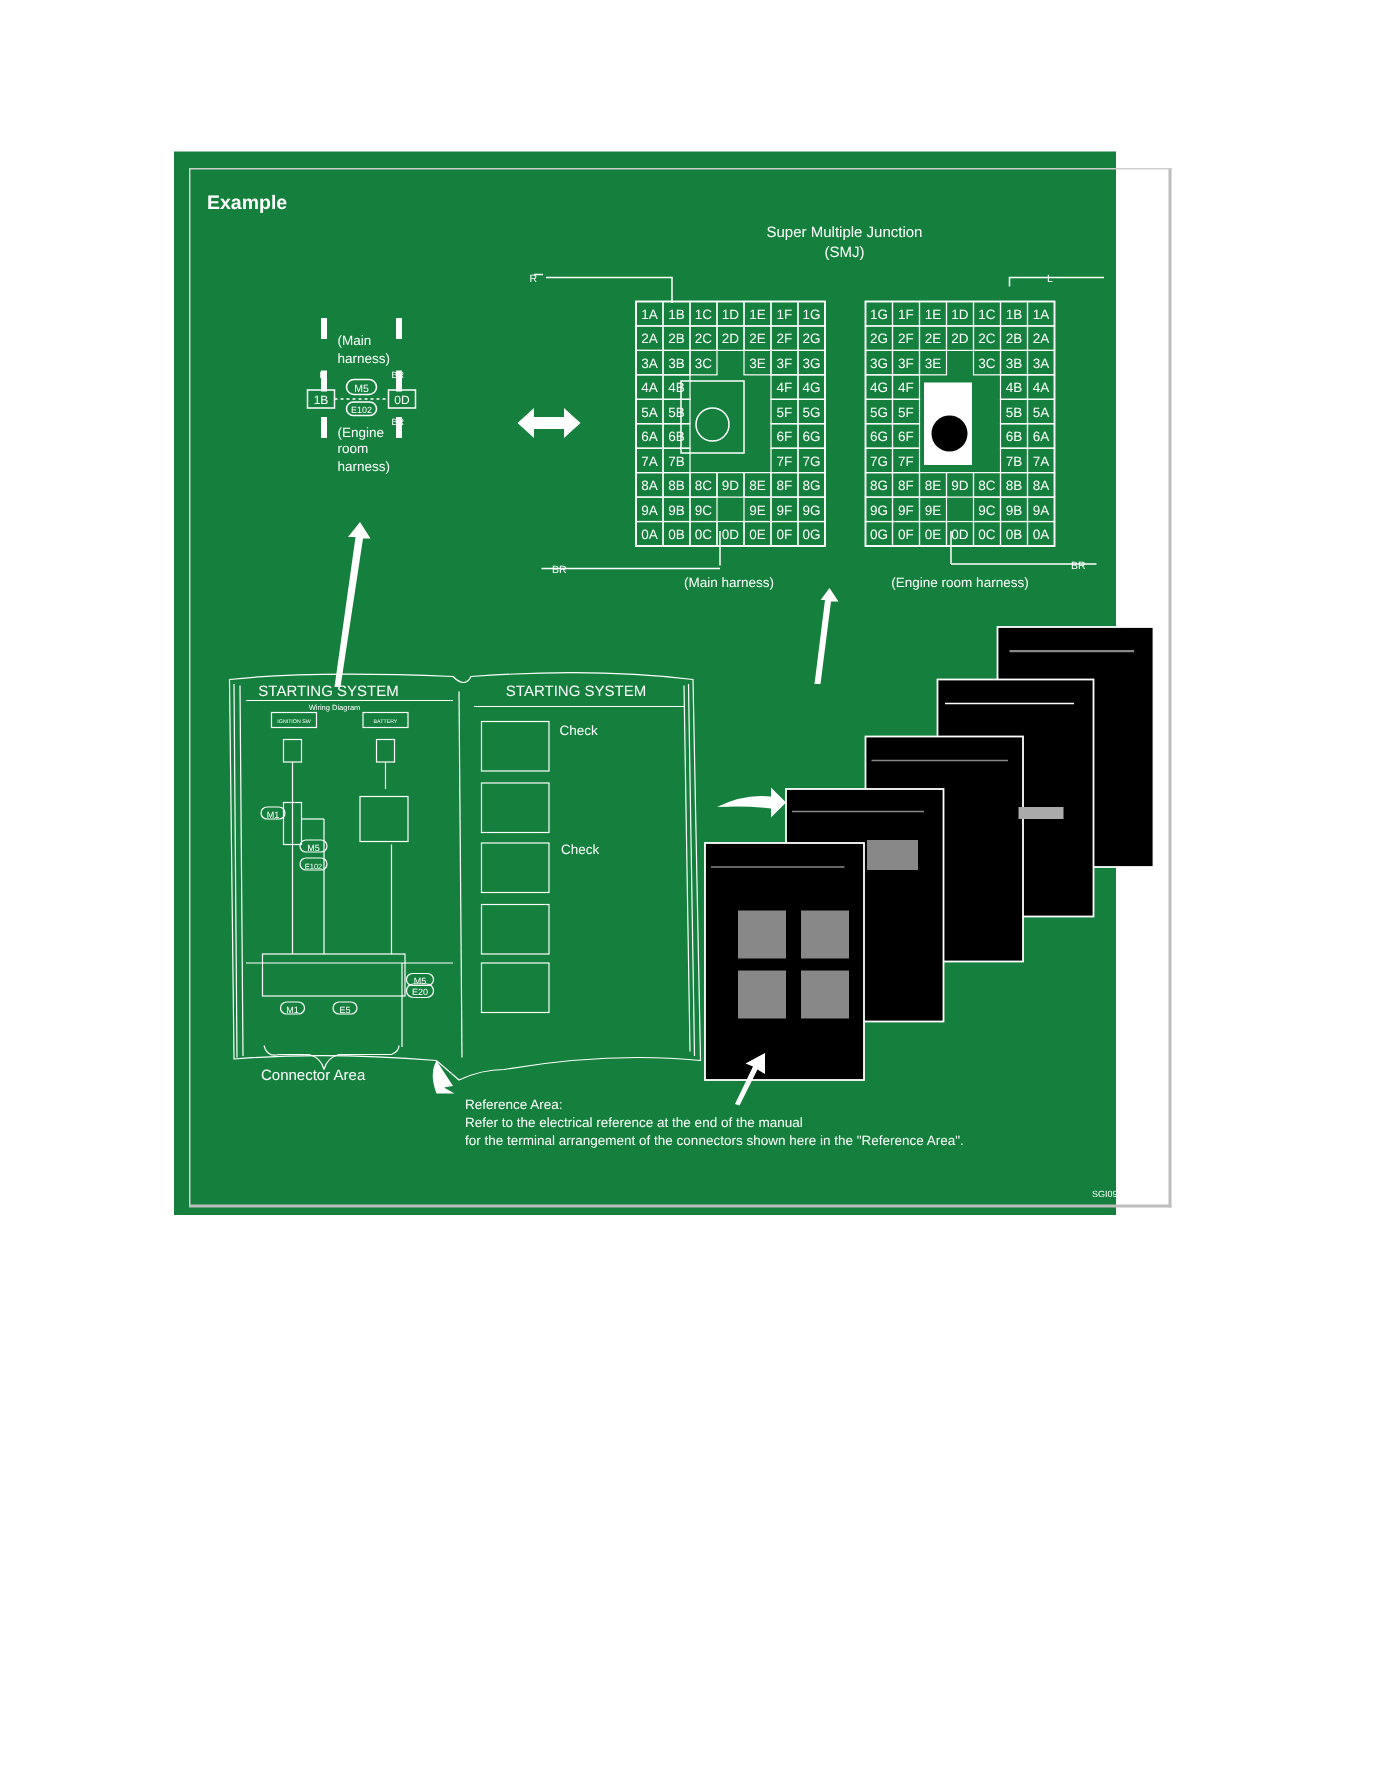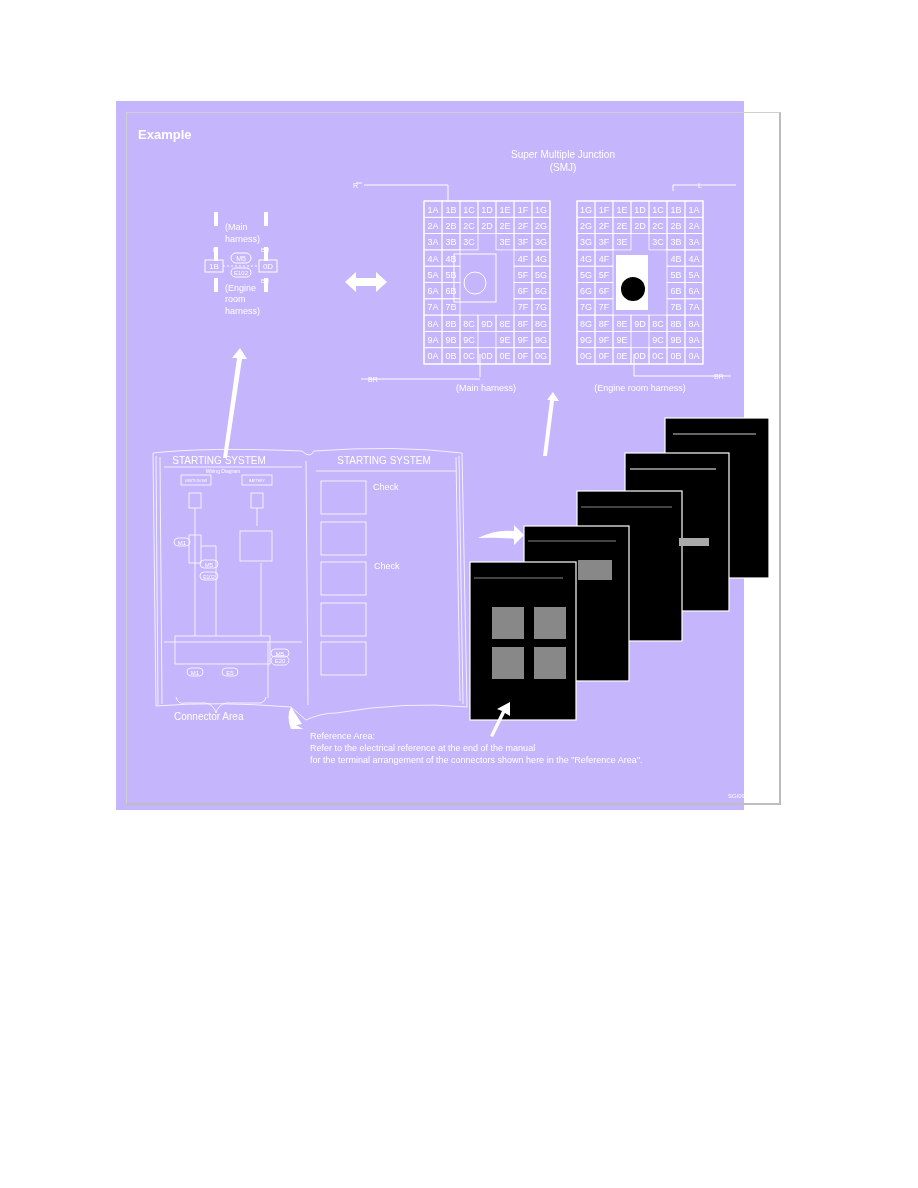--- a/index.html
+++ b/index.html
@@ -1,17 +1,17 @@
 <!DOCTYPE html>
 <html><head>
 <meta charset="utf-8">
 <style>
   html, body { margin:0; padding:0; background:#ffffff; }
   body { width:918px; height:1188px; position:relative; overflow:hidden; font-family:"Liberation Sans", sans-serif; }
-  .frame { position:absolute; left:116px; top:101px; width:628px; height:709px; background:#c4b5fd; }
+  .frame { position:absolute; left:116px; top:101px; width:628px; height:709px; background:#15803d; }
   .inner { position:absolute; left:10px; top:11px; width:655px; height:693px; border:1.5px solid #cfcfcf; border-right:2px solid #bdbdbd; border-bottom:2px solid #bdbdbd; box-sizing:border-box; }
   svg { position:absolute; left:0; top:0; }
   .t { fill:#fff; font-family:"Liberation Sans", sans-serif; }
 </style>
 </head>
 <body>
 
 <div class="frame">
   <div class="inner"></div>
 

